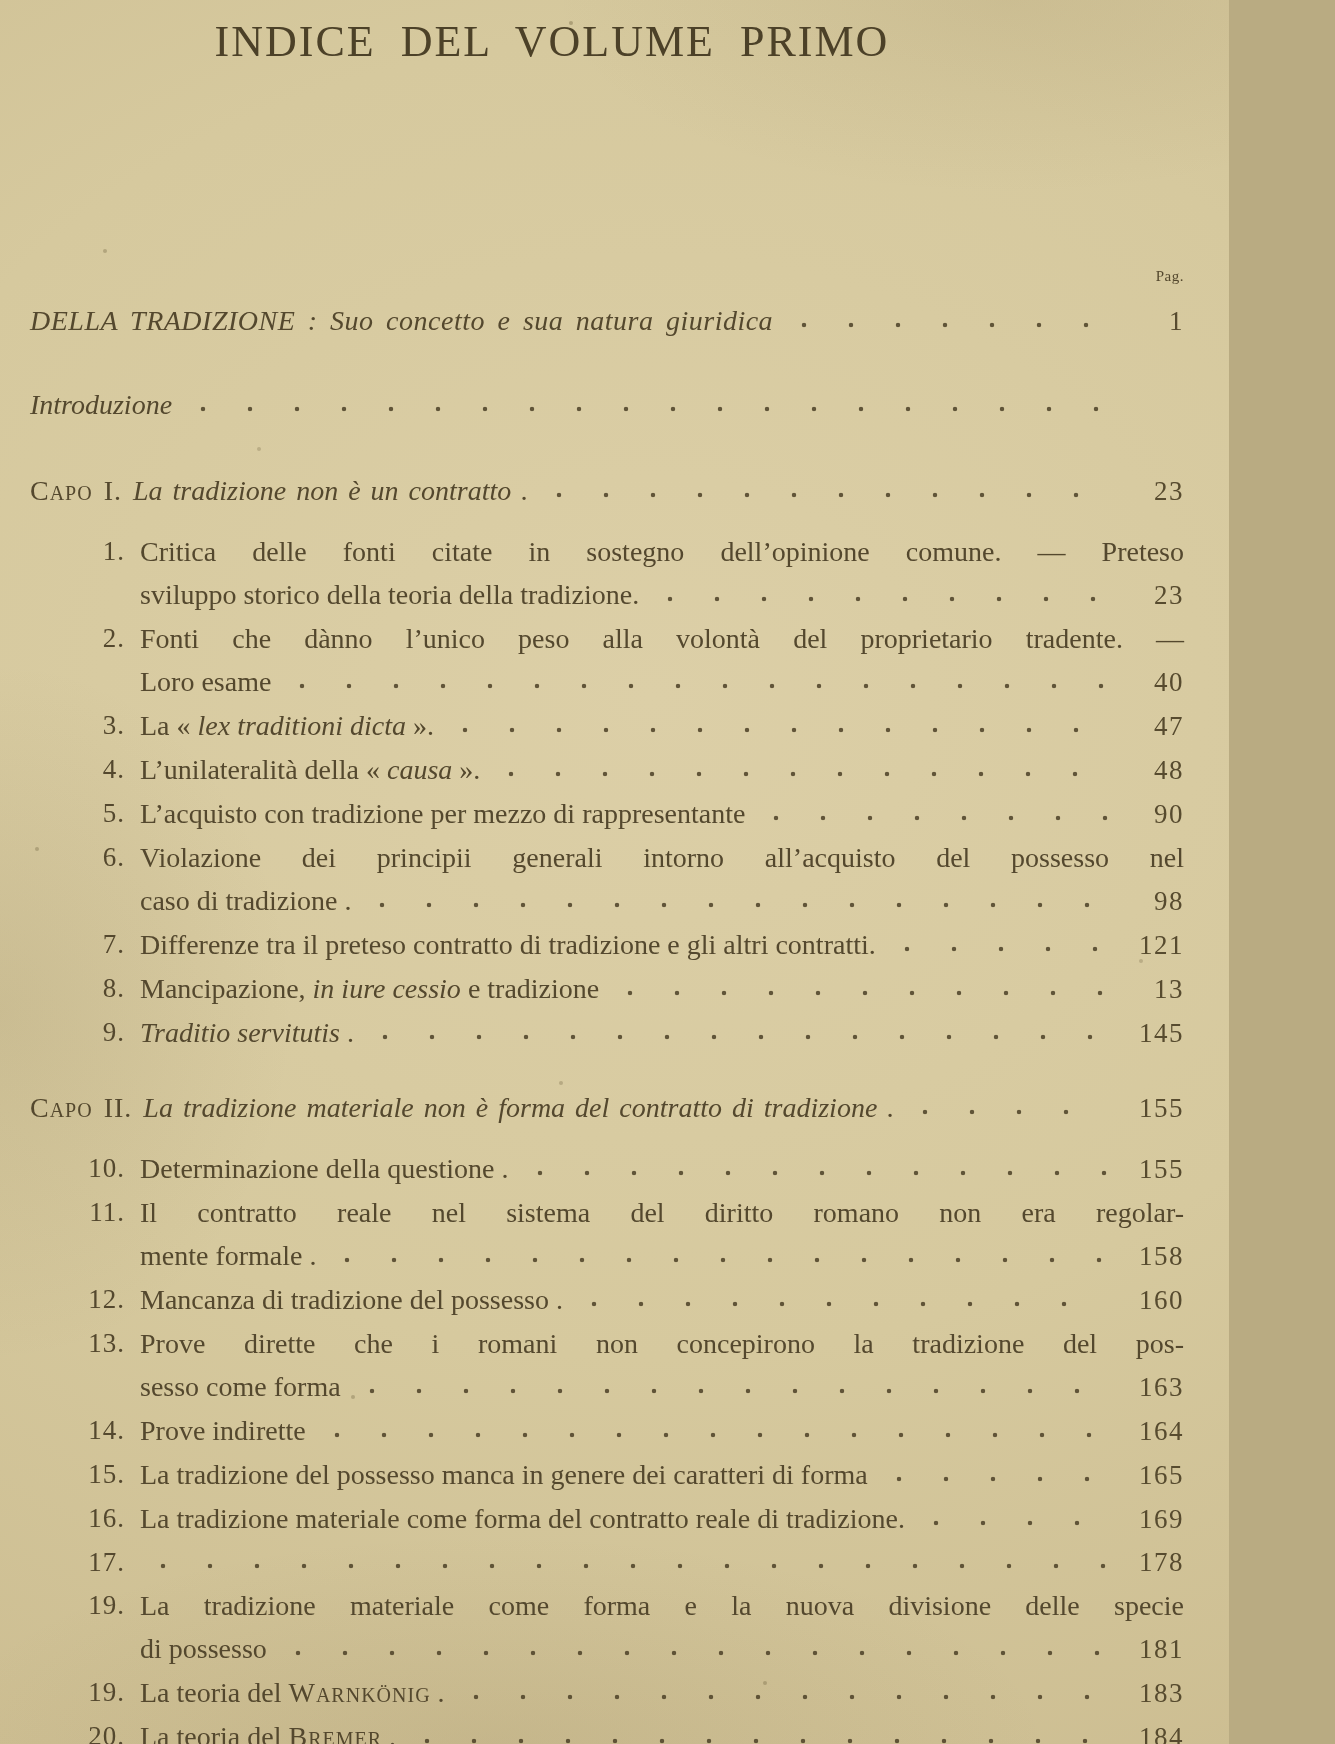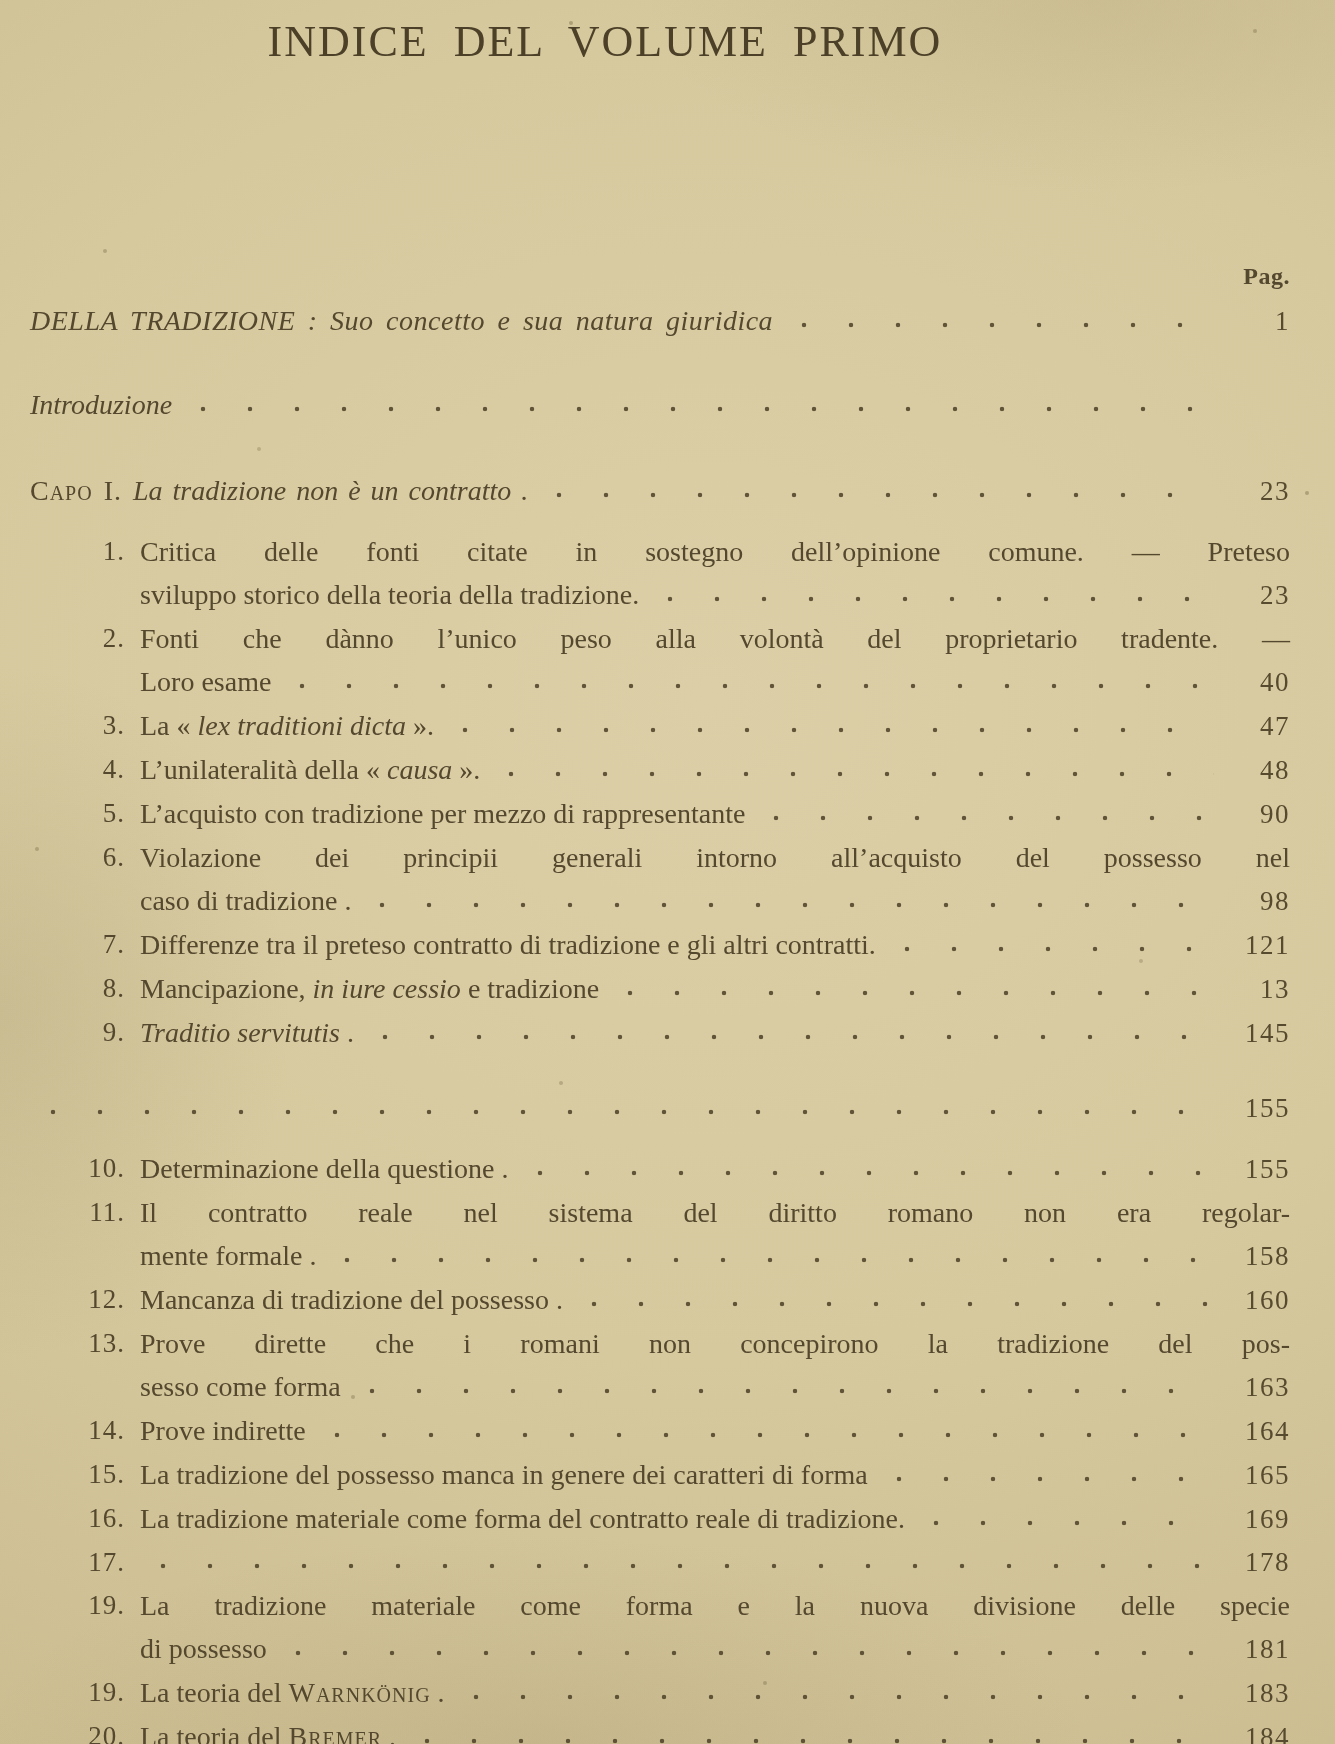--- a/index.html
+++ b/index.html
@@ -1,20 +1,20 @@
 <!DOCTYPE html>
 <html style="--ink: #54482e; --paper: #d6c99e;"><head>
 <meta charset="utf-8">
 <style>
   html, body { margin: 0; padding: 0; }
   body { background: #b9ab82; }
 
   .page {
     position: relative;
-    width: 1335px;
+    width: 1229px;
     height: 1744px;
     overflow: hidden;
     box-sizing: border-box;
     font-family: "Liberation Serif", "DejaVu Serif", serif;
     color: var(--ink, #54482e);
     background-color: var(--paper, #d6c99e);
     background-image:
       radial-gradient(ellipse 700px 300px at 82% 0%,  rgba(124,104,62,0.10), rgba(124,104,62,0) 65%),
       radial-gradient(ellipse 420px 500px at 0% 58%,  rgba(112,93,55,0.12),  rgba(112,93,55,0) 70%),
       radial-gradient(ellipse 800px 300px at 40% 100%,rgba(112,93,55,0.10),  rgba(112,93,55,0) 70%),
@@ -55,24 +55,23 @@
     letter-spacing: 2px;
     word-spacing: 12px;
     text-align: center;
     transform: translateX(-55px);
     color: #4c4128;
   }
 
   .pag-header {
     margin-top: 196px;
     text-align: right;
-    font-size: 24px;
+    font-size: 15px;
     line-height: 24px;
     letter-spacing: 0.5px;
-    font-weight: bold;
   }
 
   .toc { font-size: 28px; }
 
   .entry { display: flex; align-items: flex-start; }
   .entry .num {
     flex: none;
     width: 95px;
     text-align: right;
     padding-right: 15px;
@@ -255,20 +254,21 @@
               <span class="text"><span class="s-italic">Traditio servitutis</span><span class="s-normal"> .</span></span>
               <span class="leader"></span>
               <span class="pagenum">145</span>
             </div>
           </div>
   </div>
         <div class="entry chapter second">
 
     <div class="body">
             <div class="line last">
+              <span class="text"><span class="s-smallcaps">Capo II. </span><span class="s-italic">La tradizione materiale non è forma del contratto di tradizione .</span></span>
               <span class="leader"></span>
               <span class="pagenum">155</span>
             </div>
           </div>
   </div>
         <div class="entry item">
     <span class="num">10.</span>
     <div class="body">
             <div class="line last">
               <span class="text"><span class="s-normal">Determinazione della questione .</span></span>

